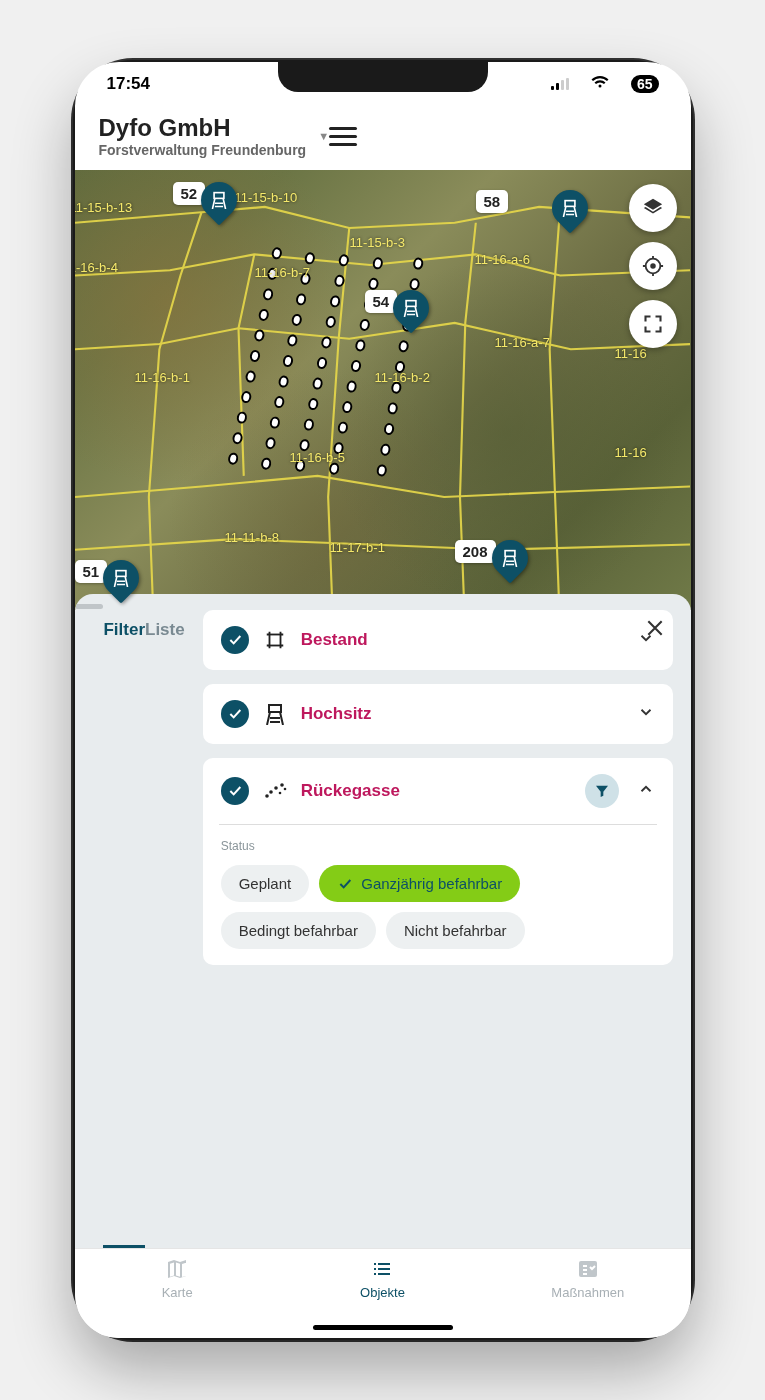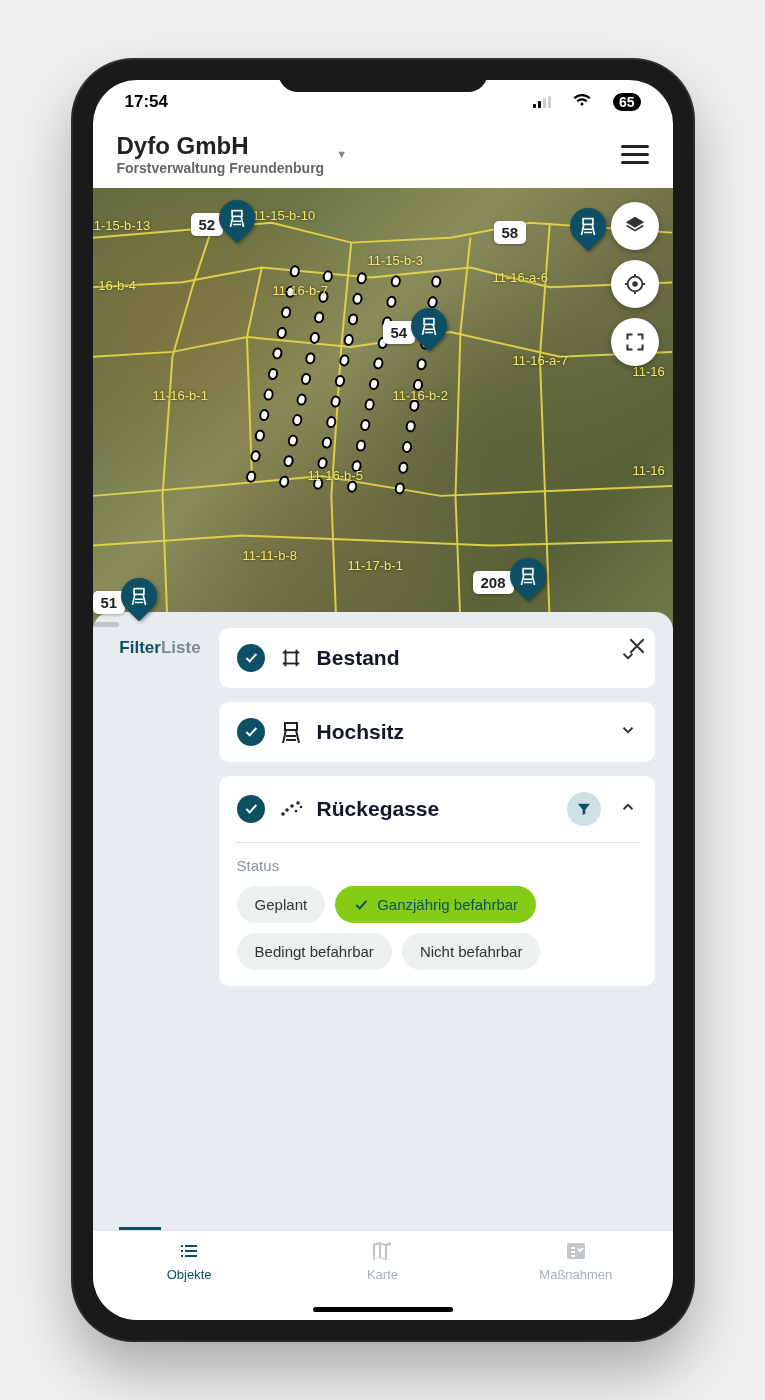--- a/index.html
+++ b/index.html
@@ -9,21 +9,21 @@
   justify-content: center;
   align-items: center;
   min-height: 1400px;
   font-family: -apple-system, BlinkMacSystemFont, 'Segoe UI', sans-serif;
 }
 .device-frame {
   width: 620px;
   height: 1280px;
   background: #1a1a1a;
   border-radius: 60px;
-  padding: 20px;
+  padding: 2px;
   box-shadow: 0 30px 60px rgba(0,0,0,0.3), 0 0 0 2px #333;
   position: relative;
 }
 .device-frame::before {
   content: '';
   position: absolute;
   top: 0; left: 50%;
   transform: translateX(-50%);
   width: 210px; height: 32px;
   background: #1a1a1a;
@@ -59,21 +59,20 @@
 .signal span:nth-child(4) { height: 12px; background: #ccc; }
 .battery-pill {
   display: inline-flex; align-items: center;
   background: #000; color: #fff;
   border-radius: 9px; padding: 1px 6px;
   font-size: 14px; font-weight: 700;
 }
 .header {
   padding: 8px 24px 12px;
   display: flex;
-  justify-content: space-between;
   align-items: center;
 }
 .header-left { display: flex; align-items: center; gap: 12px; }
 .header-title { font-size: 24px; font-weight: 700; color: #222; }
 .header-sub { font-size: 14px; color: #666; font-weight: bold; }
 .caret-down { color: #888; font-size: 11px; }
 .hamburger { width: 28px; display: flex; flex-direction: column; gap: 5px; }
 .hamburger span { height: 3px; background: #222; border-radius: 2px; }
 .map {
   flex: none;
@@ -96,21 +95,21 @@
   position: absolute;
   font-size: 13px;
   color: #f5e96b;
   font-weight: 500;
   text-shadow: 0 0 3px rgba(0,0,0,0.7);
   white-space: nowrap;
 }
 .map-pin {
   position: absolute;
   display: flex;
-  align-items: flex-end;
+  align-items: flex-start;
 }
 .pin-label {
   background: #fff;
   border-radius: 5px;
   padding: 3px 8px;
   font-size: 15px;
   font-weight: 600;
   color: #222;
   box-shadow: 0 1px 3px rgba(0,0,0,0.3);
   margin-right: -4px;
@@ -218,31 +217,31 @@
 .check-circle {
   width: 28px; height: 28px;
   background: #0d5066;
   border-radius: 50%;
   display: flex;
   align-items: center;
   justify-content: center;
   flex: none;
 }
 .cat-icon { width: 24px; color: #222; flex: none; display: flex; align-items: center; justify-content: center; }
-.cat-label { flex: 1; font-size: 21px; font-weight: 600; color: #0f172a; }
+.cat-label { flex: 1; font-size: 17px; font-weight: 600; color: #be185d; }
 .chev { color: #333; flex: none; }
 .filter-funnel {
   width: 34px; height: 34px;
   background: #cfe1e7;
   border-radius: 50%;
   display: flex; align-items: center; justify-content: center;
   margin-right: 4px;
 }
 .divider { height: 1px; background: #ddd; margin: 16px -2px 14px; }
-.section-label { color: #8a959a; font-size: 15px; margin-bottom: 12px; }
+.section-label { color: #8a959a; font-size: 12px; margin-bottom: 12px; }
 .chips { display: flex; flex-wrap: wrap; gap: 10px; }
 .chip {
   background: #edf0f1;
   border-radius: 22px;
   padding: 10px 18px;
   font-size: 15px;
   color: #333;
   display: inline-flex;
   align-items: center;
   gap: 8px;
@@ -581,31 +580,31 @@
               </div>
               <div class="chip">Bedingt befahrbar</div>
               <div class="chip">Nicht befahrbar</div>
             </div>
         </div>
 
       </div>
     </div>
 
     <div class="bottom-nav">
+      <div class="nav-item">
+        <svg width="26" height="24" viewBox="0 0 24 24" fill="#c0c6ca">
+            <path d="M9 3L3 5v16l6-2 6 2 6-2V3l-6 2-6-2zm0 2.5v13l-4 1.3V6.8l4-1.3zm2 0l4 1.3v13l-4-1.3v-13zm10 .3v13l-4 1.3v-13l4-1.3z"></path>
+          </svg>
+        <span>Karte</span>
+      </div>
       <div class="nav-item active">
         <svg width="26" height="24" viewBox="0 0 24 24" fill="#0d5066">
             <path d="M4 6h2v2H4V6zm4 0h12v2H8V6zM4 11h2v2H4v-2zm4 0h12v2H8v-2zM4 16h2v2H4v-2zm4 0h12v2H8v-2z"></path>
           </svg>
         <span>Objekte</span>
-      </div>
-      <div class="nav-item">
-        <svg width="26" height="24" viewBox="0 0 24 24" fill="#c0c6ca">
-            <path d="M9 3L3 5v16l6-2 6 2 6-2V3l-6 2-6-2zm0 2.5v13l-4 1.3V6.8l4-1.3zm2 0l4 1.3v13l-4-1.3v-13zm10 .3v13l-4 1.3v-13l4-1.3z"></path>
-          </svg>
-        <span>Karte</span>
       </div>
       <div class="nav-item">
         <svg width="26" height="24" viewBox="0 0 24 24" fill="#c0c6ca">
             <rect x="3" y="4" width="18" height="16" rx="2"></rect>
             <path d="M7 9h4M7 13h4M7 17h4M14 10l2 2 3-3" stroke="#fff" stroke-width="2" fill="none"></path>
           </svg>
         <span>Maßnahmen</span>
       </div>
     </div>
 

